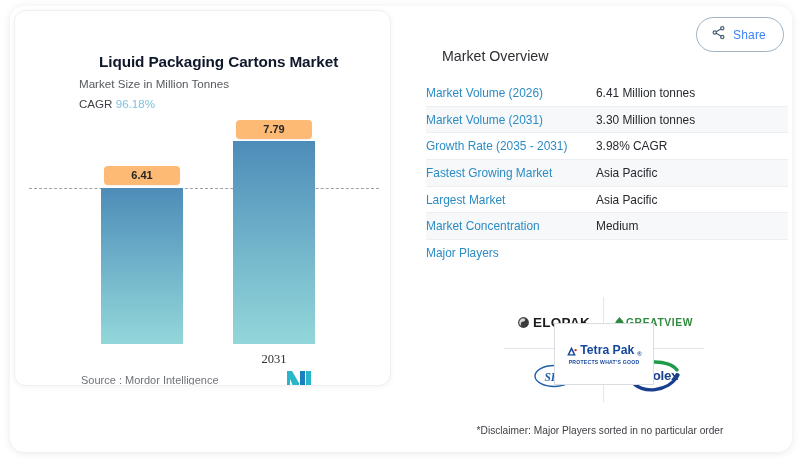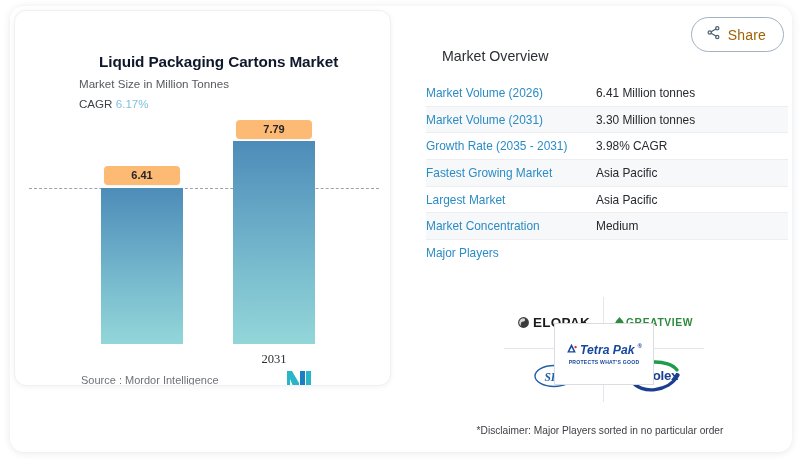--- a/index.html
+++ b/index.html
@@ -32,21 +32,21 @@
     right: 16px; top: 17px;
     display: flex; align-items: center; gap: 7px;
     padding: 7px 17px 7px 14px;
     border: 1.3px solid #9fb3c4;
     border-radius: 18px;
     background: #ffffff;
     cursor: pointer;
     z-index: 5;
   }
   .share-btn .lbl {
-    font-size: 14px; color: #a16207; letter-spacing: .2px;
+    font-size: 12px; color: #3b82f6; letter-spacing: .2px;
   }
 
   
   .chart-card {
     position: absolute;
     left: 14px; top: 10px;
     width: 377px; height: 376px;
     background: #ffffff;
     border: 1px solid #eef0f3;
     border-radius: 12px;
@@ -168,22 +168,22 @@
   .greatview { display: flex; align-items: center; gap: 2px; }
   .greatview .txt { font-size: 10.3px; font-weight: 700; color: #2f8a3e; letter-spacing: .6px; }
   .sig-wrap { display: flex; align-items: center; justify-content: center; }
   .novolex { position: relative; width: 62px; height: 34px; }
   .novolex .txt {
     position: absolute; left: 0; top: 9px; width: 62px; text-align: center;
     font-size: 13.3px; font-weight: 700; color: #1b3f8f; letter-spacing: -.3px;
   }
   .tetra { text-align: center; }
   .tetra .t1 {
-    display: flex; align-items: flex-start; justify-content: center; gap: 3px;
-    font-size: 12.2px; font-weight: 700; color: #14479e; font-style: italic;
+    display: flex; align-items: flex-end; justify-content: center; gap: 3px;
+    font-size: 12.2px; font-weight: 700; color: #14479e;
   }
   .tetra .t1 sup { font-size: 6px; vertical-align: super; }
   .tetra .t2 { font-size: 5.1px; color: #14479e; letter-spacing: .25px; margin-top: 2px; font-weight:700; }
 
   .disclaimer {
     position: absolute; left: 0; top: 415px; width: 376px;
     text-align: center;
     font-size: 10.2px; color: #3b3e43;
   }
 </style>
@@ -204,21 +204,21 @@
       </svg>
     </span>
     <span class="lbl">Share</span>
   </div>
 
   <div class="chart-card">
     <div class="chart-title">Liquid Packaging Cartons Market</div>
     <div class="chart-sub">Market Size in Million Tonnes</div>
     <div class="chart-cagr">
       <span>CAGR</span>
-      <span class="val">6.17%</span>
+      <span class="val">96.18%</span>
     </div>
 
     <div class="plot">
       <div class="dashline"></div>
 
       <div class="bar b1"></div>
       <div class="bar b2"></div>
 
       <div class="vlabel v1">6.41</div>
       <div class="vlabel v2">7.79</div>

